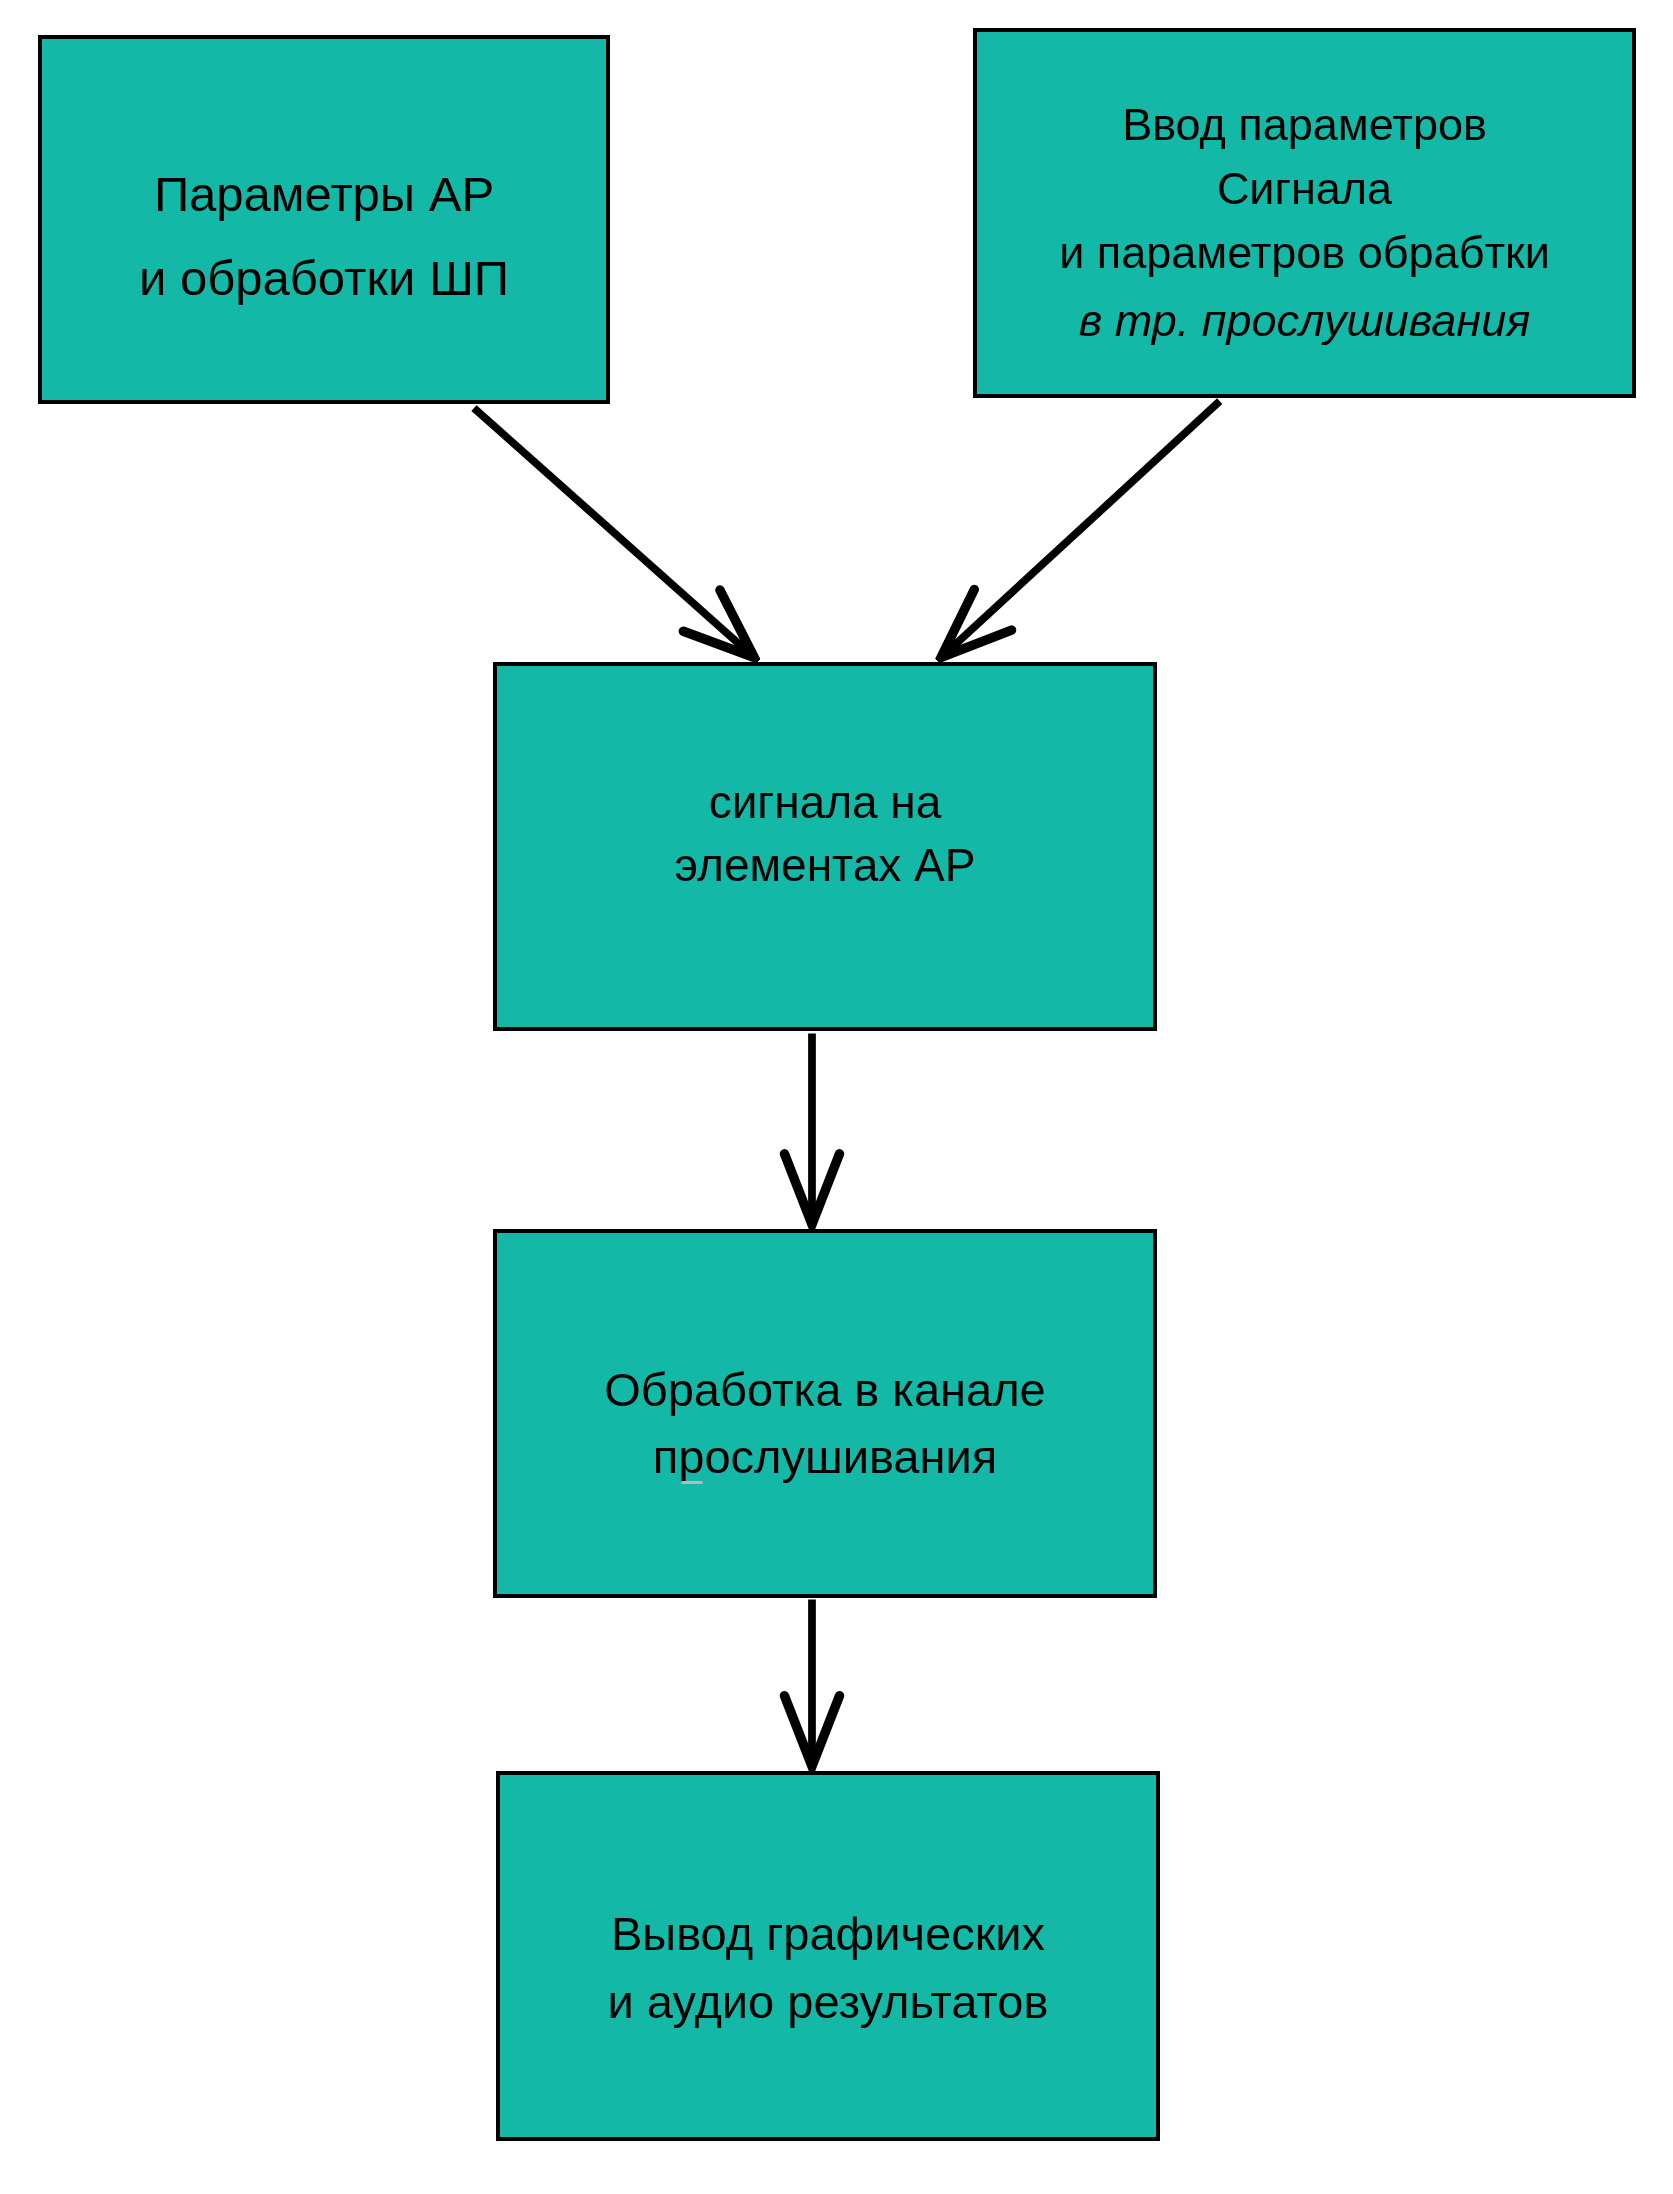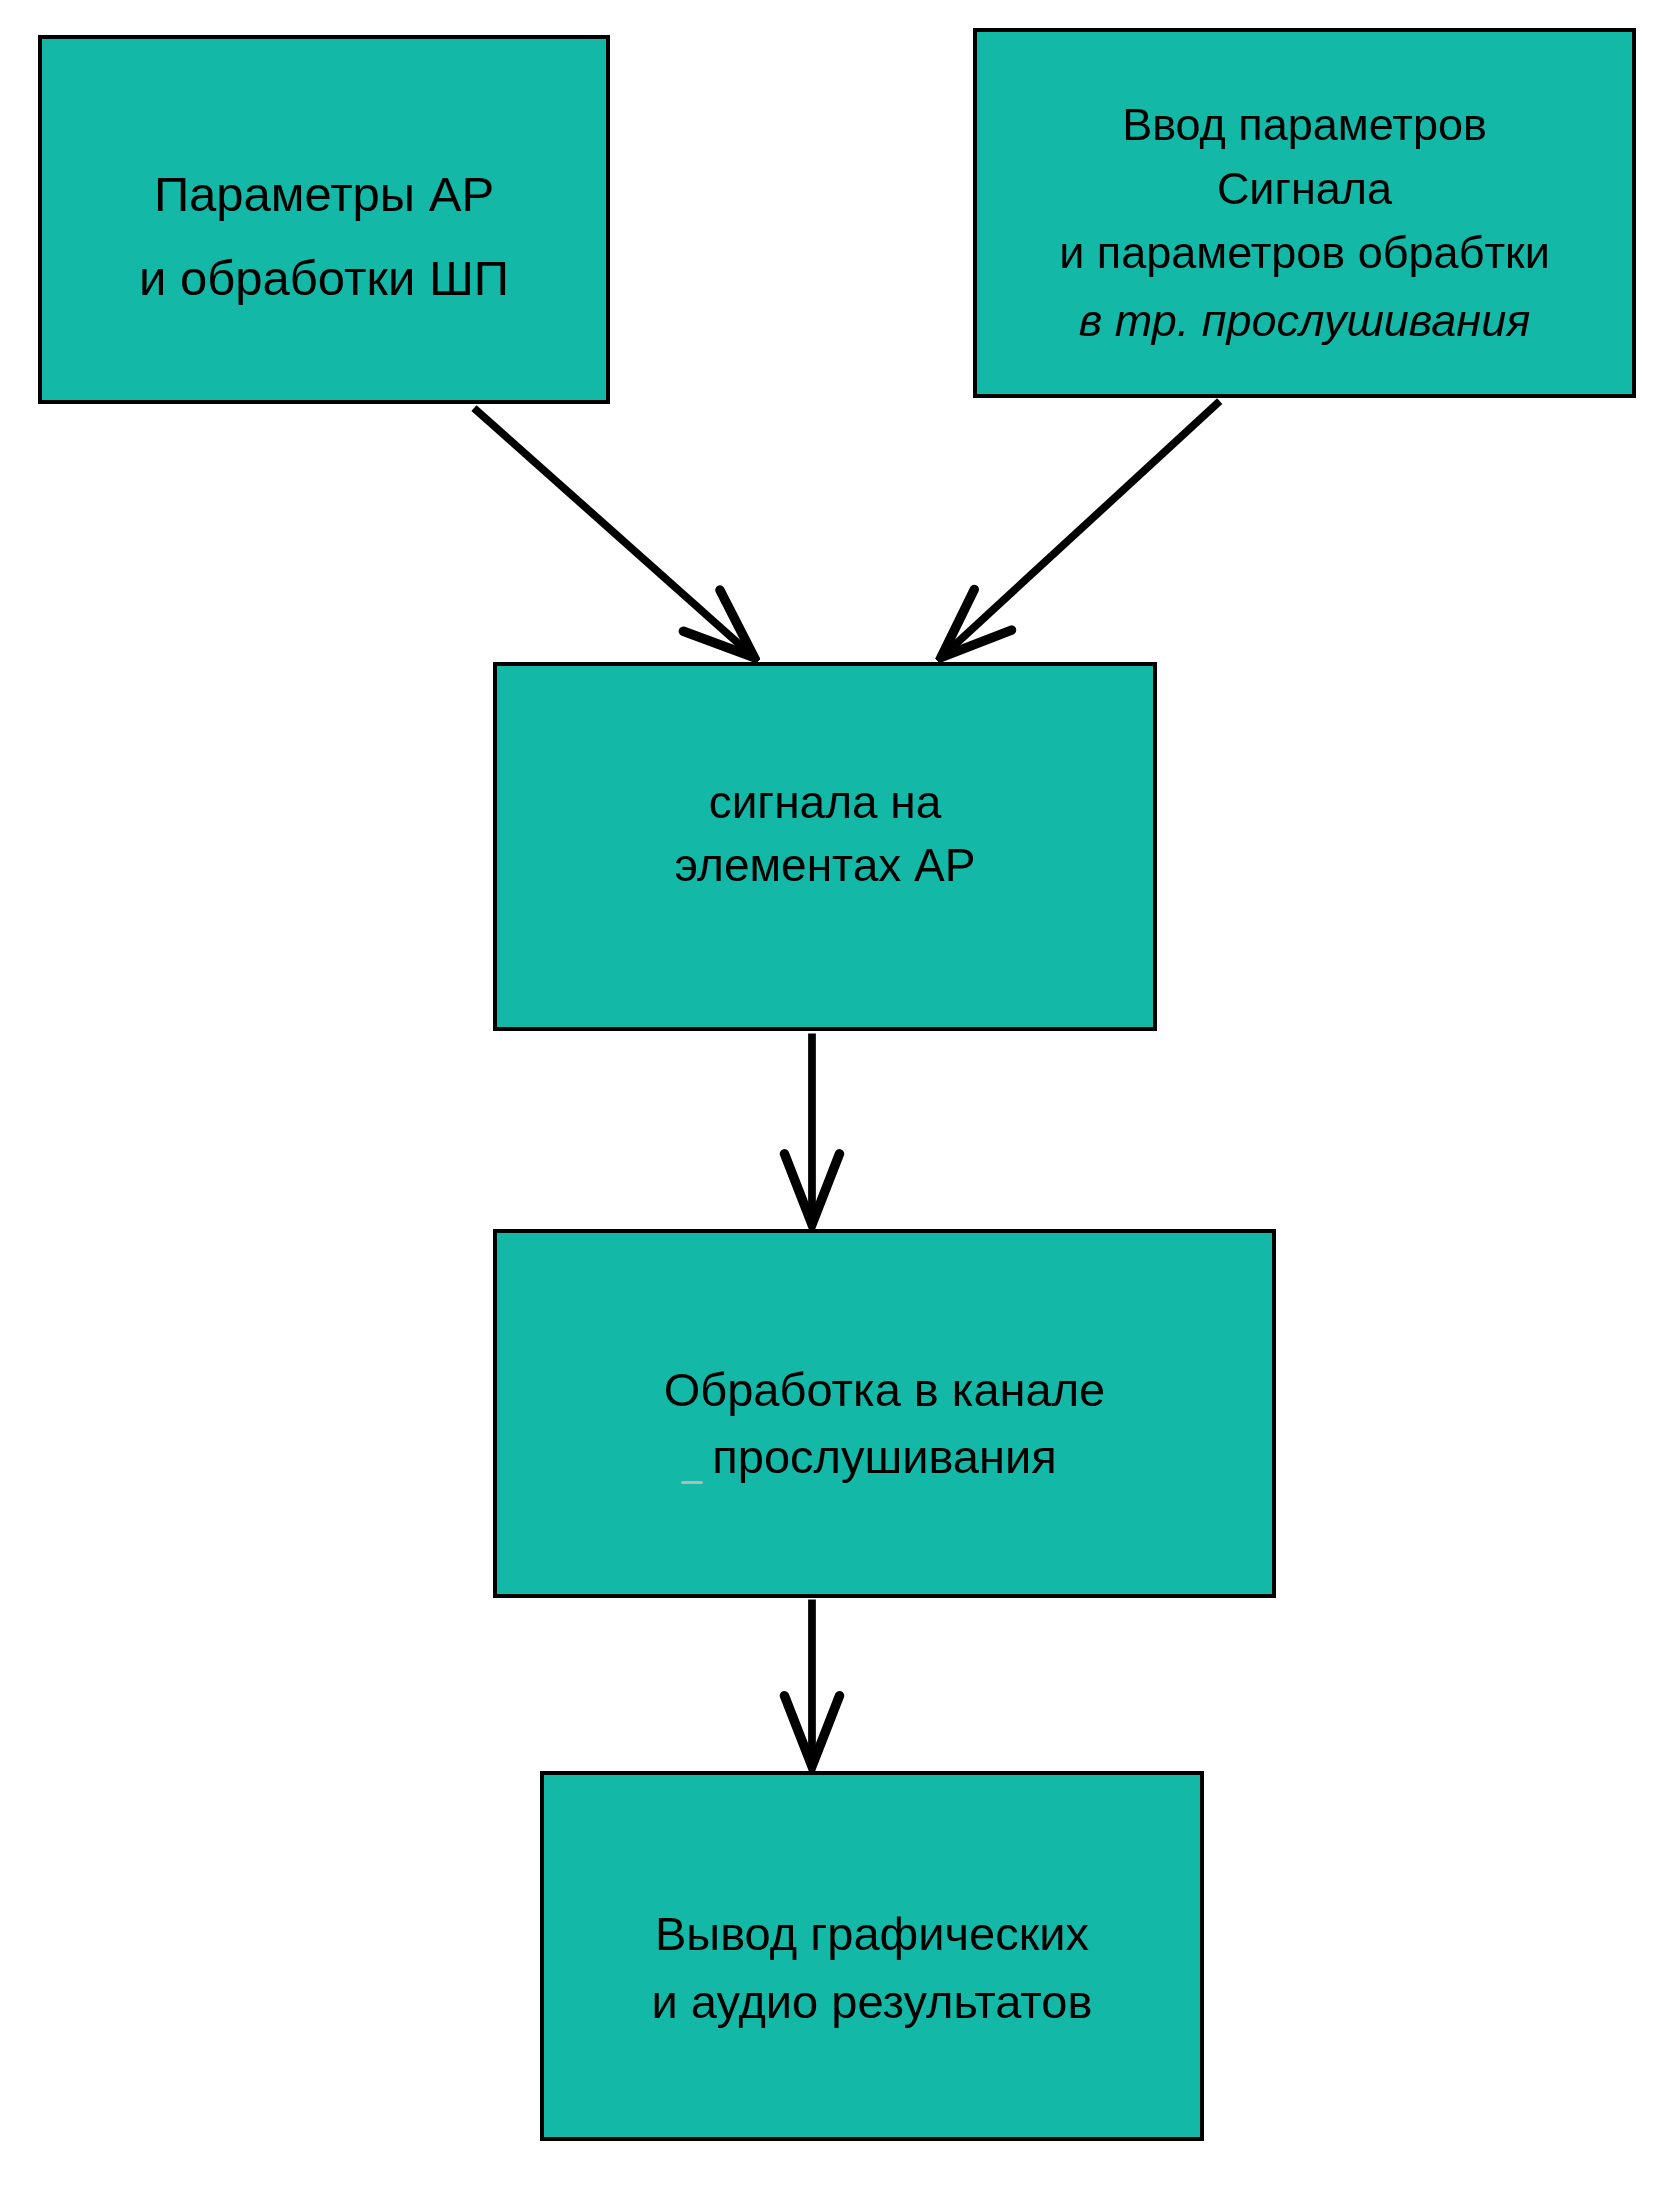--- a/index.html
+++ b/index.html
@@ -41,27 +41,27 @@
     font-size: 45px; line-height: 64px;
   }
   #box-signal-input .lines { transform: translateY(9.5px); }
   #box-signal-input .gap-top { margin-top: 4px; font-style: italic; }
   #box-form-signal {
     left: 493px; top: 662px; width: 664px; height: 369px;
     font-size: 46px; line-height: 63px;
   }
   #box-form-signal .lines { transform: translateY(-13px); }
   #box-processing {
-    left: 493px; top: 1229px; width: 783px; height: 369px;
+    left: 493px; top: 1229px; width: 664px; height: 369px;
     font-size: 47px; line-height: 67px;
   }
   #box-processing .lines { transform: translateY(8.6px); }
   #box-output {
     left: 496px; top: 1771px; width: 664px; height: 370px;
-    font-size: 47px; line-height: 68px; margin-left: 44px;
+    font-size: 47px; line-height: 68px;
   }
   #box-output .lines { transform: translateY(12px); }
   #arrow-layer {
     position: absolute;
     left: 0; top: 0;
     width: 1673px;
     height: 2195px;
     pointer-events: none;
   }
   .artifact {

